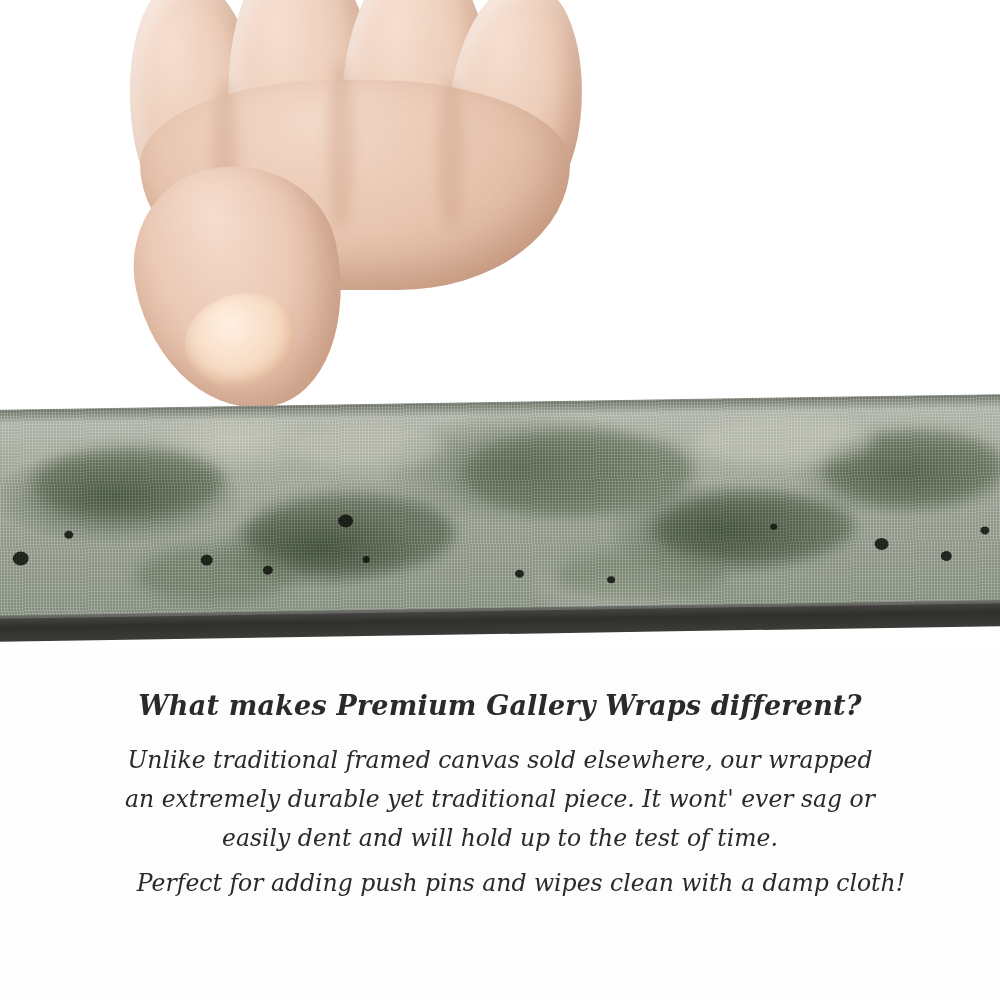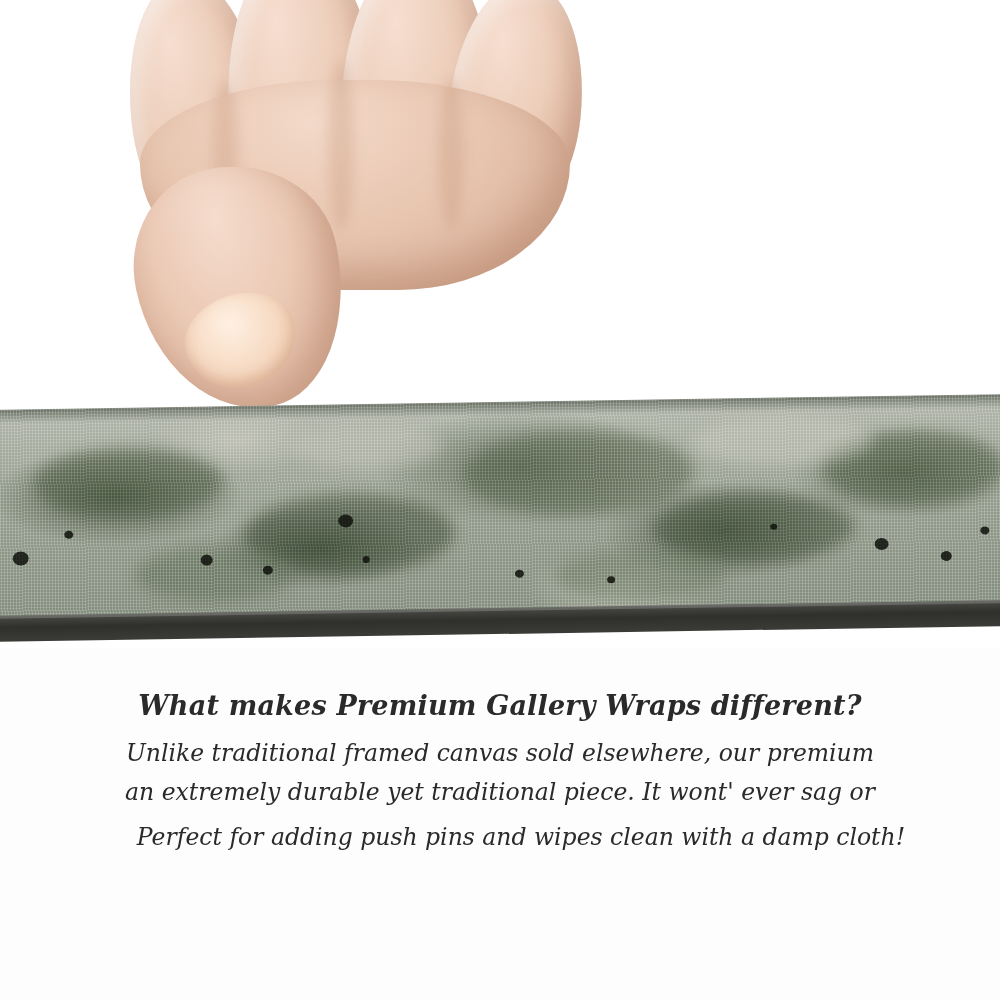--- a/index.html
+++ b/index.html
@@ -166,21 +166,21 @@
     width: 1000px;
     text-align: center;
     color: #2a2a2a;
     font-family: "DejaVu Serif", serif;
     font-style: italic;
   }
   .caption-title {
     font-size: 27px;
     font-weight: 700;
     letter-spacing: 0.2px;
-    margin-bottom: 13px;
+    margin-bottom: 20px;
   }
   .caption-line {
     font-size: 23.5px;
     line-height: 39px;
     font-weight: 400;
   }
   .caption-last {
     margin-top: 6px;
     margin-left: 42px;
   }
@@ -235,18 +235,19 @@
       <div class="weave"></div>
     </div>
 
     <div class="panel-edge">
       <div class="panel-edge-hl"></div>
     </div>
   </div>
 
   <div class="caption">
     <div class="caption-title">What makes Premium Gallery Wraps different?</div>
-    <div class="caption-line">Unlike traditional framed canvas sold elsewhere, our premium</div>
+    <div class="caption-line">Unlike traditional framed canvas sold elsewhere, our wrapped</div>
     <div class="caption-line">an extremely durable yet traditional piece. It wont' ever sag or</div>
+    <div class="caption-line">easily dent and will hold up to the test of time.</div>
     <div class="caption-line caption-last">Perfect for adding push pins and wipes clean with a damp cloth!</div>
   </div>
 
 </div>
 
 </body></html>

